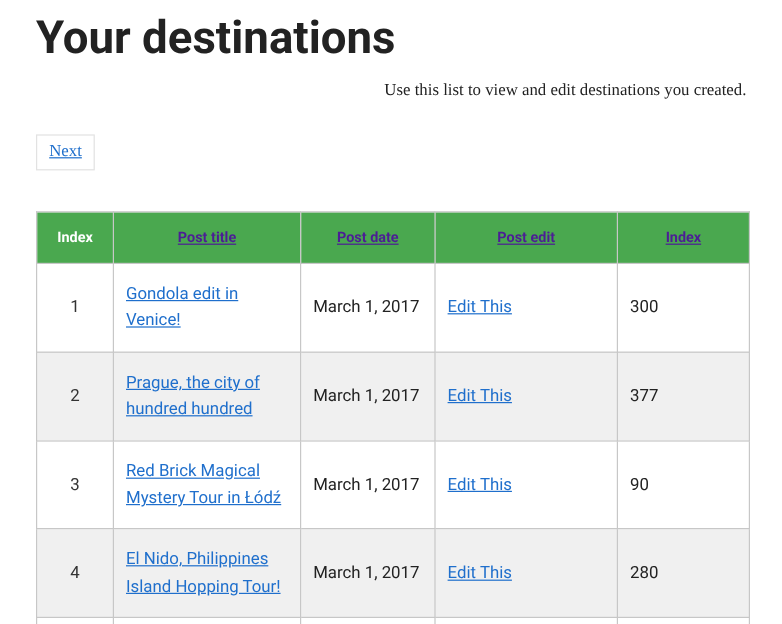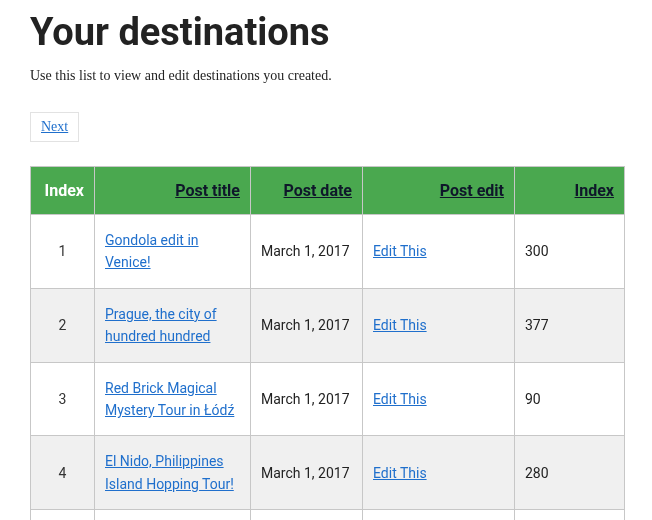--- a/index.html
+++ b/index.html
@@ -18,50 +18,51 @@
       font-size: 38px;
       font-weight: 700;
       margin-bottom: 14px;
       color: #222;
     }
     .subheading {
       font-family: Georgia, "Times New Roman", serif;
       font-size: 14px;
       margin-bottom: 28px;
       color: #222;
+      text-align: right;
     }
     .pager {
-      margin-bottom: 24px;
+      margin-bottom: 34px;
     }
     .pager a {
       display: inline-block;
       border: 1px solid #e2e2e2;
       padding: 6px 10px;
       color: #1f6fcc;
       text-decoration: underline;
       font-family: Georgia, "Times New Roman", serif;
       font-size: 14px;
       background: #fff;
     }
     table {
       width: 100%;
       border-collapse: collapse;
       table-layout: fixed;
     }
     thead th {
       background: #4aa84f;
       color: #fff;
       font-weight: 700;
-      text-align: right;
+      text-align: center;
       padding: 14px 10px;
       border: 1px solid #c7c7c7;
-      font-size: 16px;
+      font-size: 12px;
     }
     thead th a {
-      color: #0f172a;
+      color: #4c1d95;
       text-decoration: underline;
       margin-top: 14px;
     }
     tbody td {
       border: 1px solid #c7c7c7;
       padding: 14px 10px;
       font-size: 14px;
       vertical-align: middle;
       word-wrap: break-word;
       line-height: 1.6;

